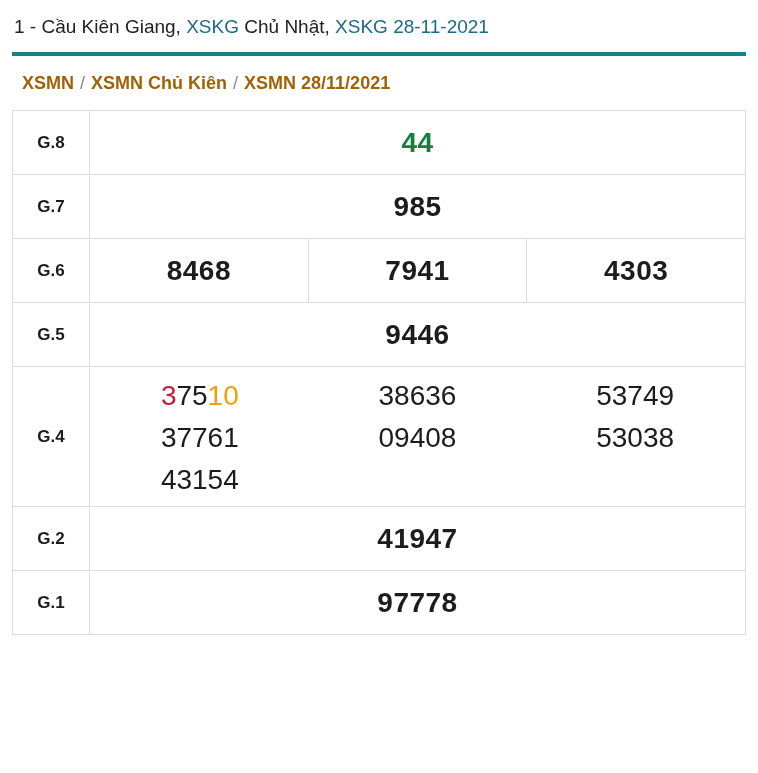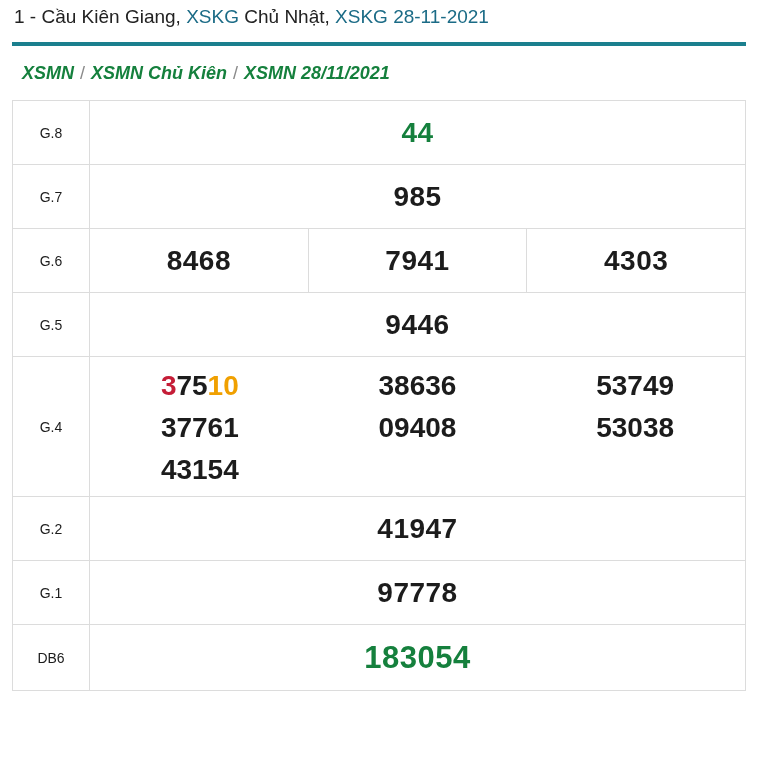--- a/index.html
+++ b/index.html
@@ -17,21 +17,21 @@
 
   .page {
     width: 758px;
     height: 773px;
     position: relative;
     box-sizing: border-box;
   }
 
   
   .title-bar {
-    padding: 4px 14px 12px 14px;
+    padding: 14px 14px 12px 14px;
     font-size: 19px;
     line-height: 26px;
     color: #222222;
     white-space: nowrap;
   }
   .title-bar .lnk {
     color: #1b6b86;
     text-decoration: none;
   }
   .title-bar .plain {
@@ -46,24 +46,23 @@
 
   
   .breadcrumb {
     padding: 16px 14px 16px 22px;
     font-size: 18px;
     line-height: 22px;
     color: #c51d37;
     white-space: nowrap;
   }
   .breadcrumb .crumb {
-    color: #15803d;
+    color: #a16207;
     text-decoration: none;
     font-weight: 600;
-    font-style: italic;
   }
   .breadcrumb .sep {
     color: #8a8a8a;
     font-weight: 400;
     margin: 0 6px;
   }
 
   
   table.result {
     width: 734px;
@@ -72,23 +71,23 @@
     table-layout: fixed;
   }
   table.result td {
     border: 1px solid #dcdcdc;
     vertical-align: middle;
     text-align: center;
     color: #1c1c1c;
   }
   td.label {
     width: 74px;
-    font-size: 14px;
+    font-size: 17px;
     color: #333333;
-    font-weight: 400;
+    font-weight: 700;
   }
   td.prize {
     font-size: 28px;
     font-weight: 700;
     letter-spacing: 0.5px;
     color: #1c1c1c;
   }
   td.prize.red {
     color: #15803d;
   }
@@ -100,21 +99,21 @@
   .row-h-g4 { height: 140px; }
 
   .g4-grid {
     display: grid;
     grid-template-columns: 1fr 1fr 1fr;
     row-gap: 4px;
     padding: 6px 0 4px 0;
   }
   .g4-cell {
     font-size: 28px;
-    font-weight: 700;
+    font-weight: 400;
     color: #1c1c1c;
     line-height: 38px;
   }
   .g4-empty { visibility: hidden; }
 
   
   .hl-red { color: #c51d37; }
   .hl-orange { color: #f0a000; }
 </style>
 </head>
@@ -178,21 +177,17 @@
       <tr class="row-h-sm">
         <td class="label">G.2</td>
         <td class="prize" colspan="3">41947</td>
       </tr>
 
       <tr class="row-h-sm">
         <td class="label">G.1</td>
         <td class="prize" colspan="3">97778</td>
       </tr>
 
-      <tr class="row-h-md">
-        <td class="label">DB6</td>
-        <td class="prize red big" colspan="3">183054</td>
-      </tr>
 
     </tbody>
   </table>
 
 </div>
 
 </body></html>

